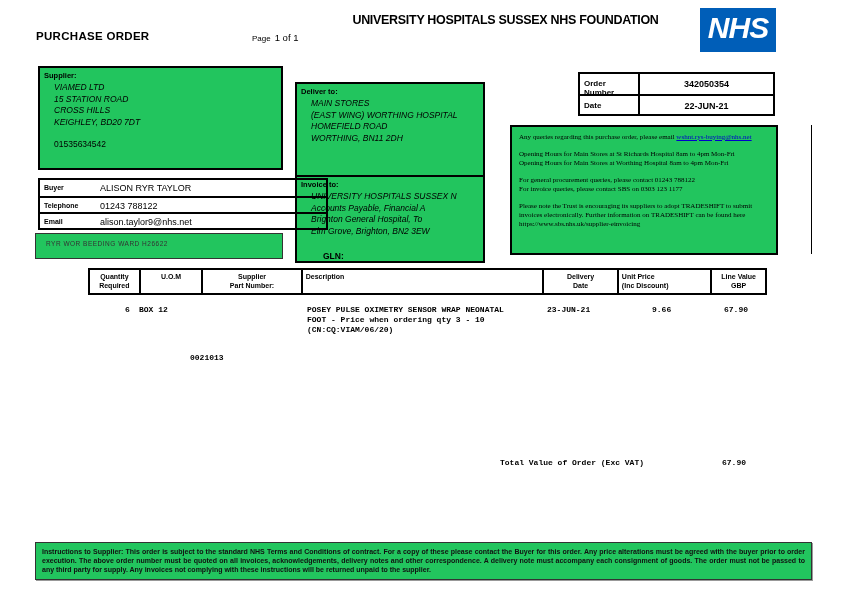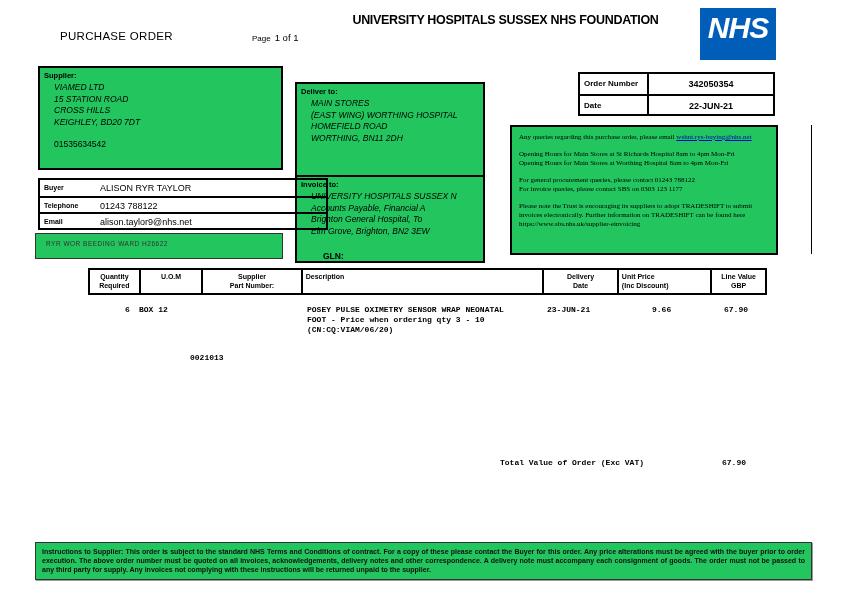--- a/index.html
+++ b/index.html
@@ -4,42 +4,42 @@
 <style>
   * { margin:0; padding:0; box-sizing:border-box; }
   html,body { background:#e8e8e8; }
   .page {
     position:relative; width:842px; height:595px; margin:0 auto;
     background:#ffffff; color:#000;
     font-family:"Liberation Sans", sans-serif;
     overflow:hidden;
   }
   
-  .po-title { position:absolute; left:36px; top:30px; font-size:11.5px; font-weight:normal; letter-spacing:.3px;margin-left:24px; }
+  .po-title { position:absolute; left:36px; top:30px; font-size:11.5px; font-weight:bold; letter-spacing:.3px; }
   .page-indicator { position:absolute; left:252px; top:32px; font-size:8px; }
   .page-indicator .pv { font-size:9.5px; margin-left:4px; }
   .org-name { position:absolute; left:318px; top:13px; width:375px; text-align:center;
     font-size:12.5px; font-weight:bold; letter-spacing:-.3px; transform:scaleY(1.08); }
-  .nhs-logo { position:absolute; left:700px; top:8px; width:76px; height:52px;
+  .nhs-logo { position:absolute; left:700px; top:8px; width:76px; height:44px;
     background:#005EB8; color:#fff; font-style:italic; font-weight:bold;
     font-size:30px; text-align:center; line-height:40px; letter-spacing:-1px; }
   
   .box { position:absolute; border:2px solid #000; background:#22c55e; }
   .box-label { font-size:7.5px; font-weight:bold; padding:3px 0 0 4px; }
   .addr { font-size:8.5px; line-height:11.5px; padding:2px 12px 0 14px; white-space:pre-line;font-style:italic; }
   .supplier-box { left:38px; top:66px; width:245px; height:104px; }
   .supplier-phone { font-size:8.5px; padding:11px 0 0 14px; }
   .deliver-box { left:295px; top:70px; width:190px; height:95px;margin-top:12px; }
   .invoice-box { left:295px; top:175px; width:190px; height:88px; }
   .gln { font-size:8.5px; font-weight:bold; padding:14px 0 0 14px;margin-left:12px; }
   
   .order-table { position:absolute; left:578px; top:72px; width:197px; border:2px solid #000; }
   .order-row { display:flex; height:20px; }
   .order-row + .order-row { border-top:2px solid #000; }
-  .order-row .lbl { width:69px; border-right:2px solid #000; font-size:8px; font-weight:bold; padding:5px 0 0 4px; }
+  .order-row .lbl { width:60px; border-right:2px solid #000; font-size:8px; font-weight:bold; padding:5px 0 0 4px; }
   .order-row .val { flex:1; font-size:9px; font-weight:bold; text-align:center; padding-top:5px; }
   
   .queries-box { left:510px; top:125px; width:268px; height:130px; border-width:2px;
     font-family:"Liberation Serif", serif; font-size:7px; line-height:9px; padding:6px 6px 0 7px; }
   .q-para { margin-bottom:8px; white-space:pre-line; }
   .q-link { color:#0000cc; text-decoration:underline; cursor:pointer; }
   .right-rule { position:absolute; left:811px; top:125px; height:129px; border-left:1.5px solid #000; }
   
   .buyer-table { position:absolute; left:38px; top:178px; width:290px; border:2px solid #000; }
   .buyer-row { display:flex; height:16px; }

